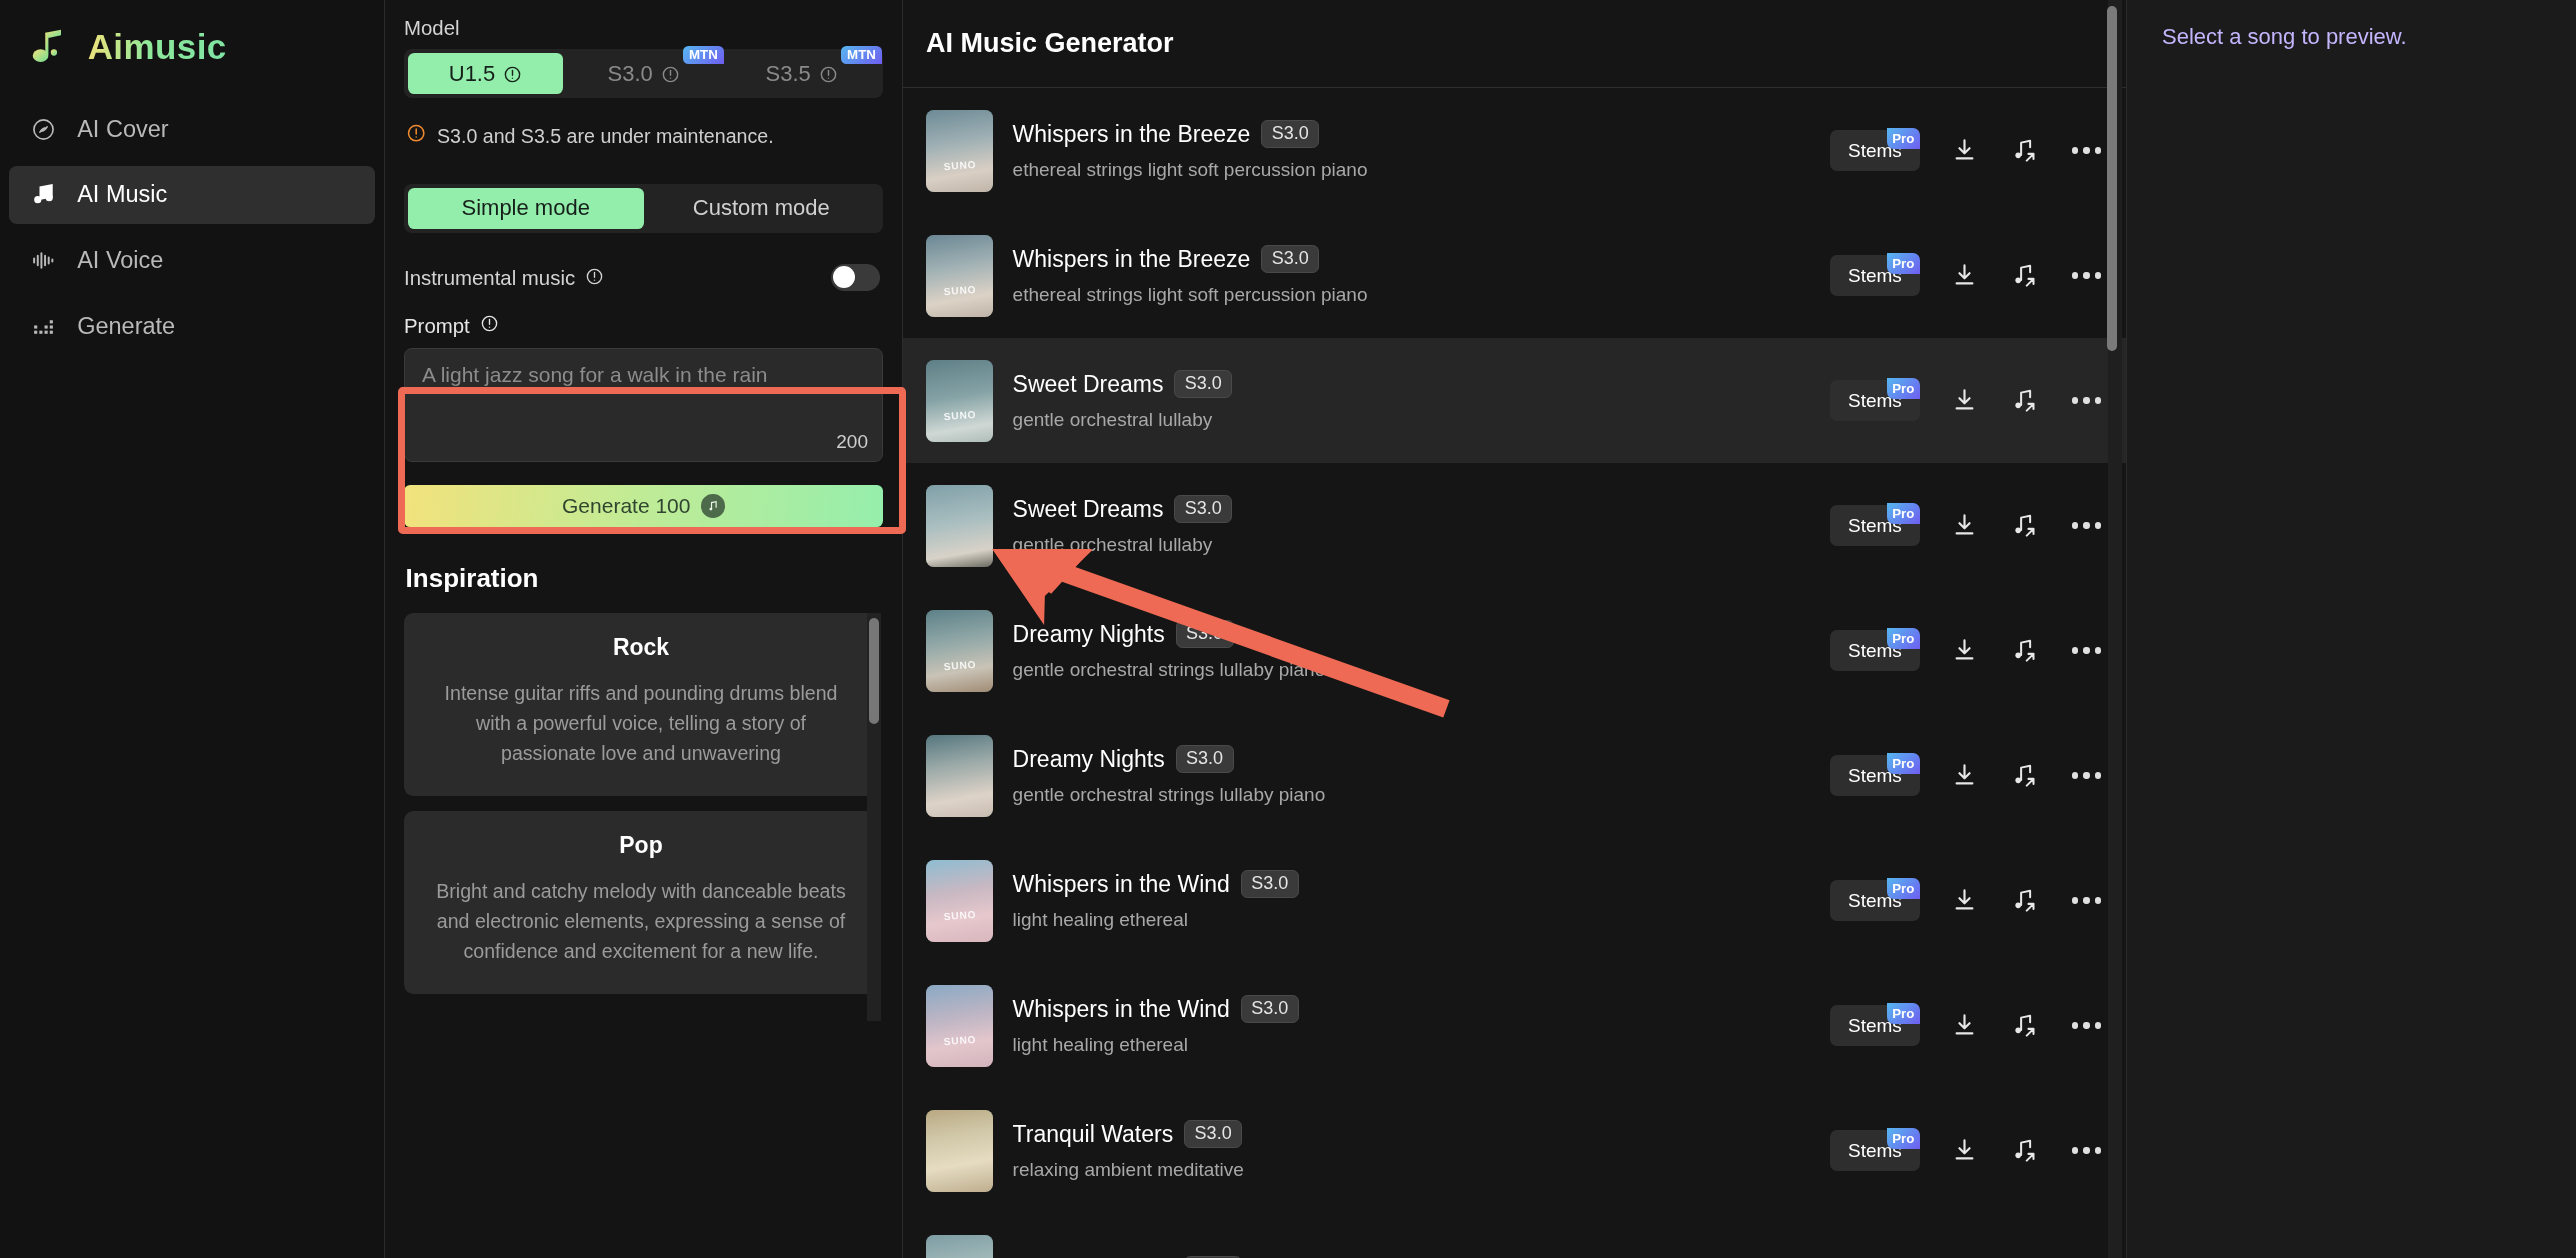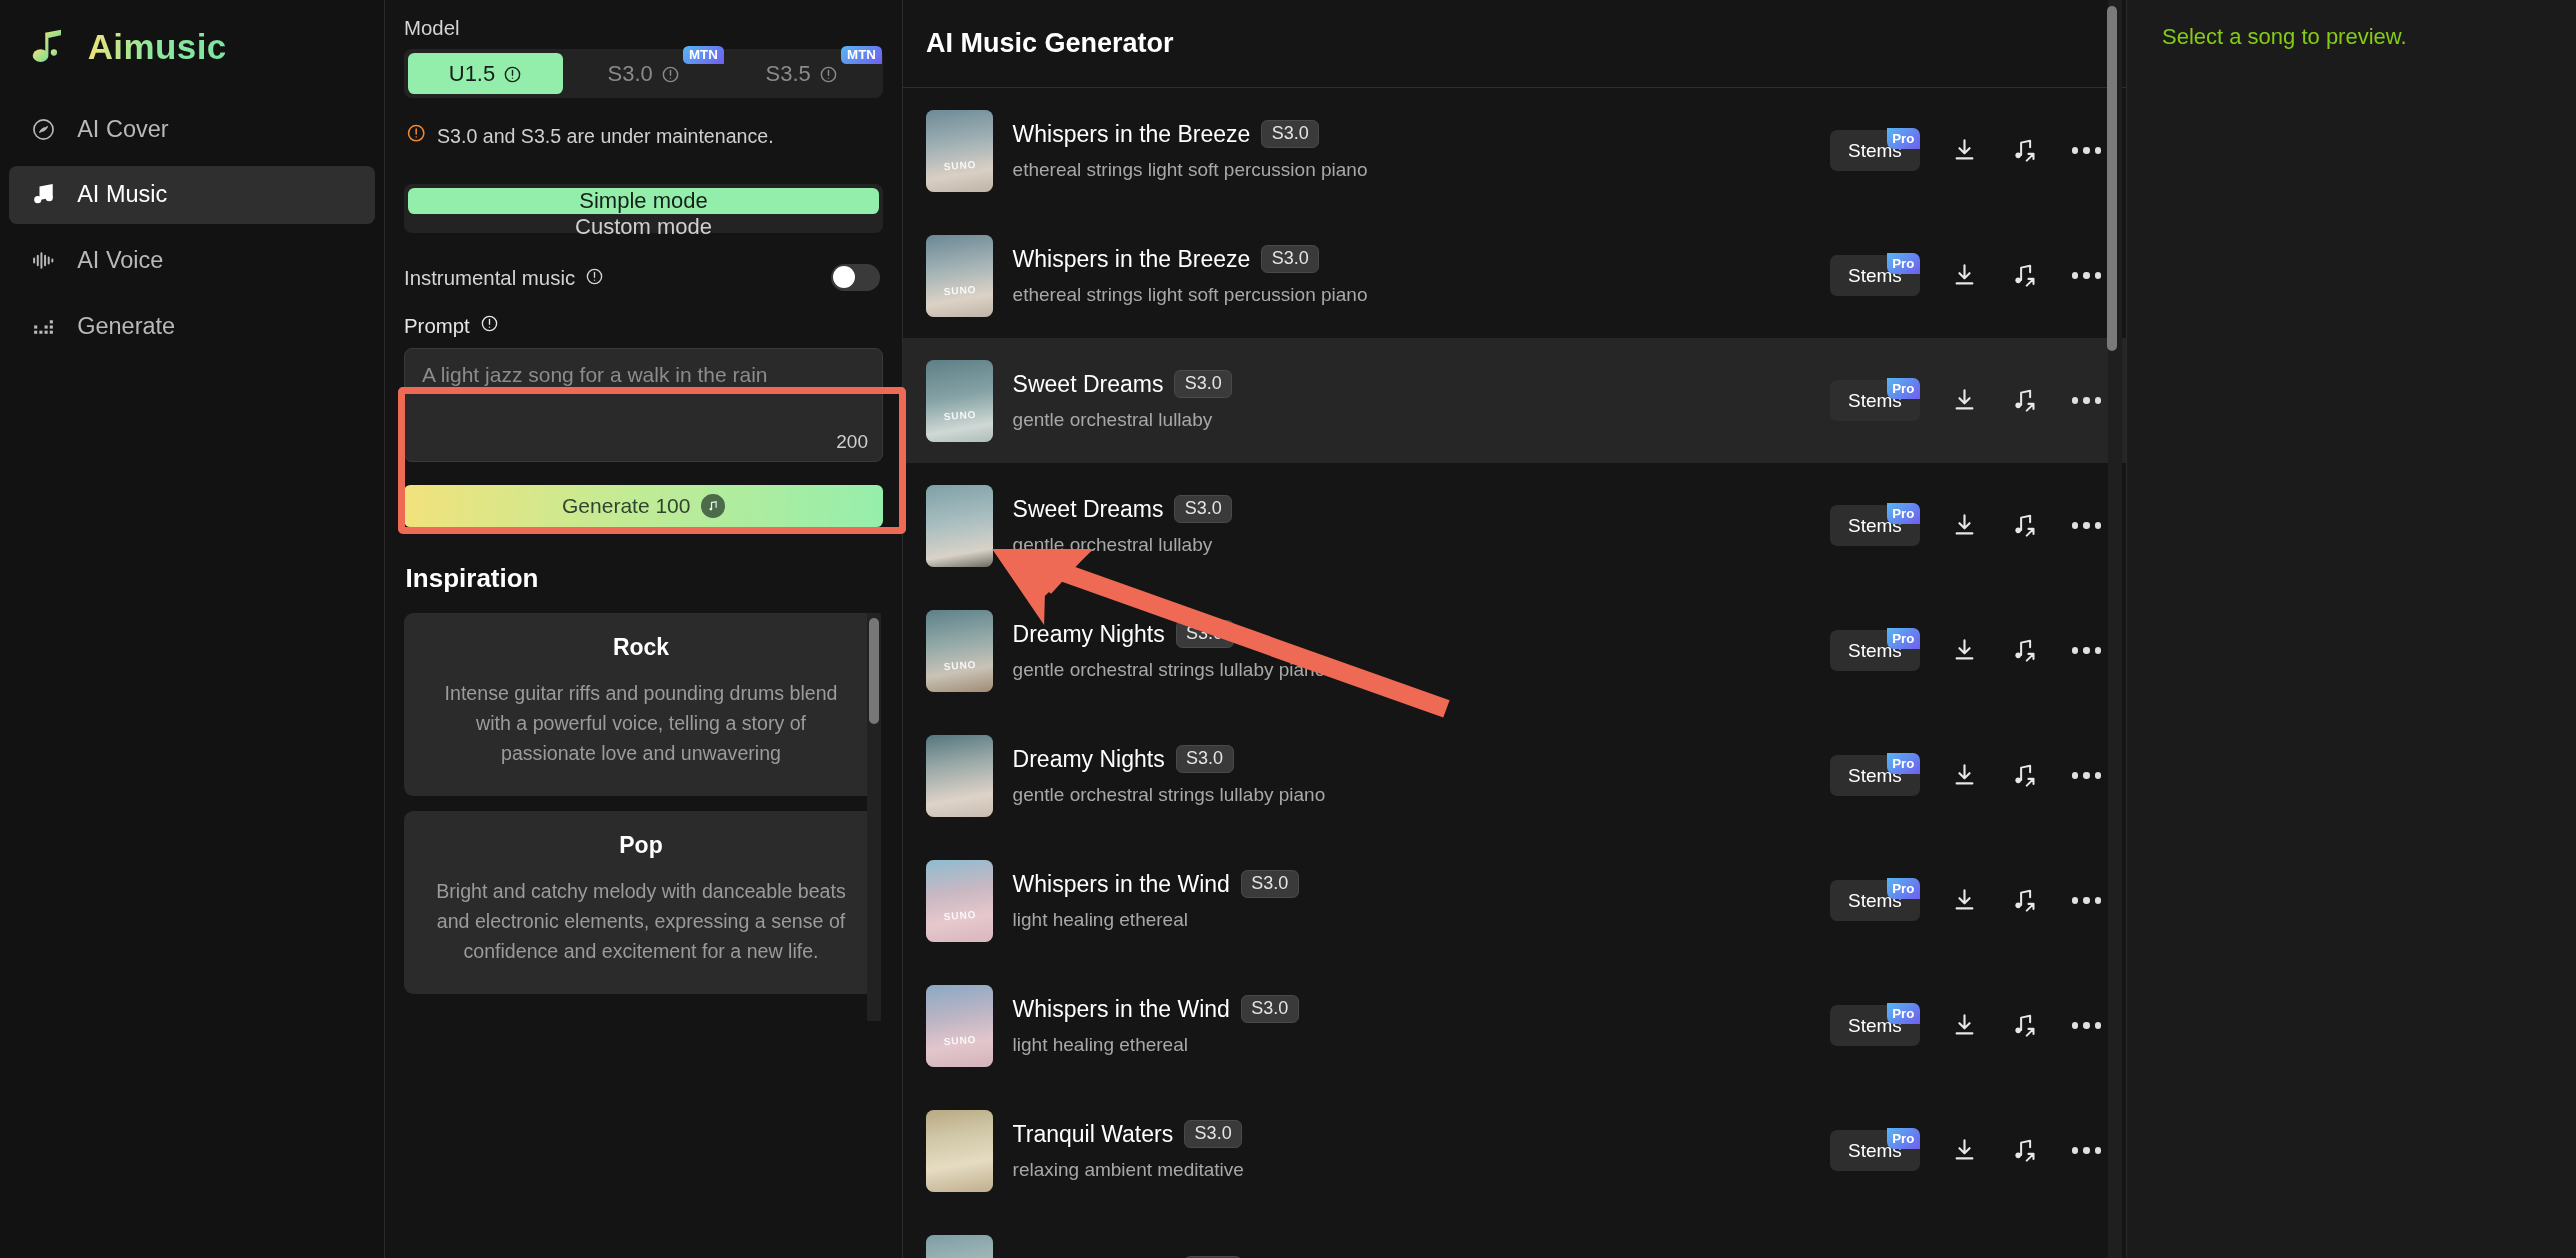--- a/index.html
+++ b/index.html
@@ -63,21 +63,21 @@
     color: #fff; font-size: 13.3px; font-weight: 600;
     padding: 2.4px 6.3px 3.1px 6.3px; border-radius: 5.5px 5.5px 0 5.5px; line-height: 1;
   }
   .info-circle { display: inline-block; width: 19px; height: 19px; }
   .maintenance {
     display: flex; align-items: center; gap: 11px;
     color: #cfcfcf; font-size: 19.6px; margin: 25px 0 0 1.6px;
   }
   .seg-modes {
     display: flex; background: #232323; border-radius: 7.8px;
-    height: 49px; padding: 3.9px; margin-top: 35px; flex-direction: column;
+    height: 49px; padding: 3.9px; margin-top: 35px;
   }
   .seg-mode {
     flex: 1; display: flex; align-items: center; justify-content: center;
     border-radius: 6.3px; font-size: 22px; color: #d0d0d0; cursor: pointer;
   }
   .seg-mode.selected { background: #93eeab; color: #16201a; }
   .inst-row {
     display: flex; align-items: flex-end; justify-content: space-between;
     margin-top: 31px; padding-right: 3.1px;
   }
@@ -179,21 +179,21 @@
   .main-scroll-track {
     position: absolute; right: 3.9px; top: 0; width: 14px; height: 1258px; background: #1f1f1f;
   }
   .main-scroll-thumb {
     position: absolute; right: 4.7px; top: 6.3px; width: 10.2px; height: 345px;
     border-radius: 5.5px; background: #7a7a7a;
   }
 
   
   .preview { flex: 1; height: 1258px; background: #1b1b1b; padding: 23.5px 0 0 35px; }
-  .preview-empty { color: #84cc16; font-size: 22px; }
+  .preview-empty { color: #c4b5fd; font-size: 22px; }
 
   
   .arrow-overlay { position: absolute; left: 0; top: 0; width: 2576px; height: 1258px; pointer-events: none; z-index: 9; }
 </style>
 </head>
 <body>
 
 <div class="app">
 
   <aside class="sidebar">

